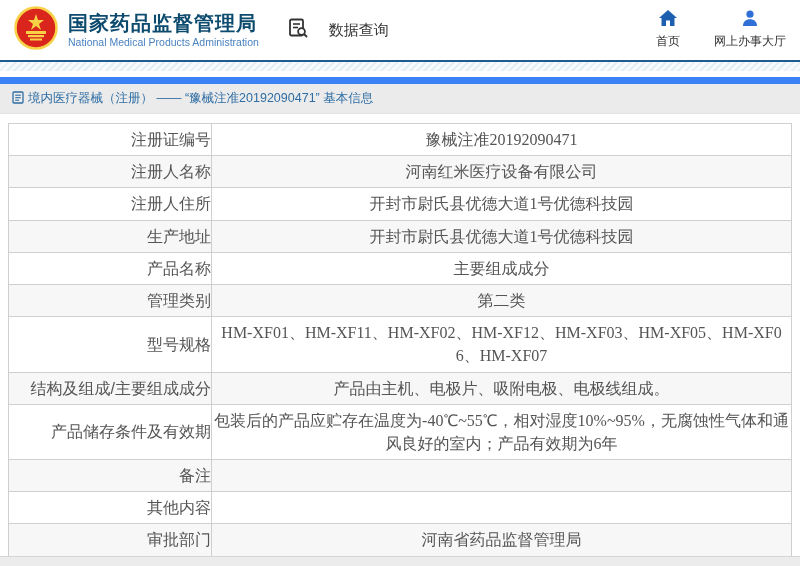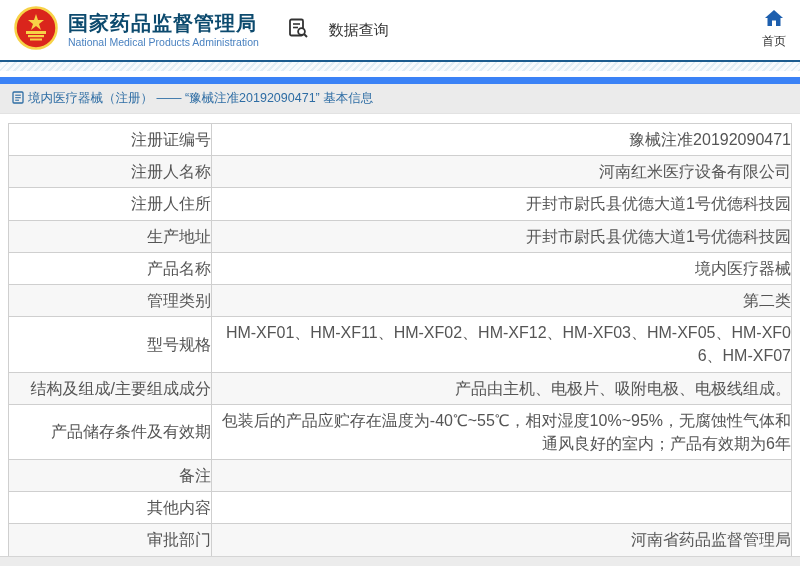--- a/index.html
+++ b/index.html
@@ -72,21 +72,21 @@
     padding: 4px 0;
     line-height: 1.45;
     vertical-align: middle;
     word-break: break-all;
   }
   td.lbl {
     width: 202px;
     text-align: right;
     white-space: nowrap;
   }
-  td.val { text-align: right; }
+  td.val { text-align: center; font-family: Liberation Serif, serif; }
   tr:nth-child(even) { background: #f7f7f7; }
   tr:nth-child(odd)  { background: #ffffff; }
   
   .footer-strip {
     position: absolute;
     left: 0; bottom: 0;
     width: 800px; height: 9px;
     background: #ececec;
     border-top: 1px solid #d5d5d5;
   }
@@ -122,20 +122,29 @@
   </div>
   <div class="header-spacer"></div>
   <div class="nav-item">
     <span>
       <svg width="18" height="16" viewBox="0 0 18 16">
         <path d="M9 0 L18 8 L15.5 8 L15.5 16 L11 16 L11 10.5 L7 10.5 L7 16 L2.5 16 L2.5 8 L0 8 Z" fill="#1d5fae"></path>
       </svg>
     </span>
     <span class="nav-label">首页</span>
   </div>
+  <div class="nav-item">
+    <span>
+      <svg width="18" height="16" viewBox="0 0 18 16">
+        <circle cx="9" cy="4.2" r="3.6" fill="#2f6fd6"></circle>
+        <path d="M2 16 C2 11.5 5 9.2 9 9.2 C13 9.2 16 11.5 16 16 Z" fill="#2f6fd6"></path>
+      </svg>
+    </span>
+    <span class="nav-label">网上办事大厅</span>
+  </div>
 </div>
 
 <div class="blue-line"></div>
 <div class="hatch-band"></div>
 <div class="white-gap"></div>
 
 <div class="breadcrumb">
   <span class="doc-icon">
     <svg width="12" height="13" viewBox="0 0 12 13">
       <rect x="1" y="1" width="10" height="11" rx="1" fill="none" stroke="#2e6da4" stroke-width="1.3"></rect>
@@ -161,21 +170,21 @@
       <tr>
         <td class="lbl">注册人住所</td>
         <td class="val">开封市尉氏县优德大道1号优德科技园</td>
       </tr>
       <tr>
         <td class="lbl">生产地址</td>
         <td class="val">开封市尉氏县优德大道1号优德科技园</td>
       </tr>
       <tr>
         <td class="lbl">产品名称</td>
-        <td class="val">境内医疗器械</td>
+        <td class="val">主要组成成分</td>
       </tr>
       <tr>
         <td class="lbl">管理类别</td>
         <td class="val">第二类</td>
       </tr>
       <tr>
         <td class="lbl">型号规格</td>
         <td class="val">HM-XF01、HM-XF11、HM-XF02、HM-XF12、HM-XF03、HM-XF05、HM-XF06、HM-XF07</td>
       </tr>
       <tr>

